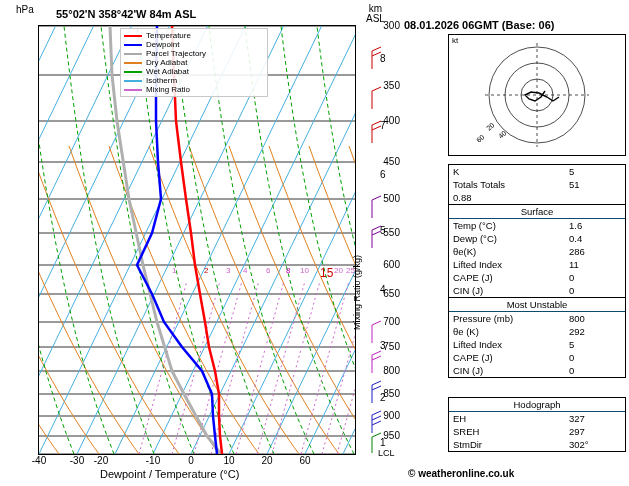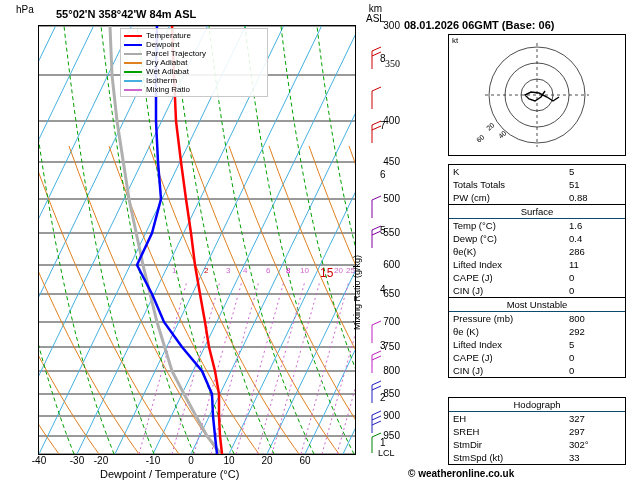--- a/index.html
+++ b/index.html
@@ -144,21 +144,21 @@
 
         <polyline fill="none" stroke="#b0b0b0" stroke-width="3" points="182,428 168,410 157,390 145,368 133,345 118,296 104,239 90,173 78,95 73,49 71,0"></polyline>
 
         <polyline fill="none" stroke="#ff0000" stroke-width="2.5" points="183,428 181,410 180,390 180,368 176,345 170,321 166,296 161,268 156,239 152,207 147,173 142,136 137,95 135,49 133,0"></polyline>
 
         <polyline fill="none" stroke="#0000ff" stroke-width="2.5" points="178,428 176,410 174,390 173,368 163,345 143,321 125,296 113,268 98,239 113,207 122,173 119,136 117,95 117,49 118,0"></polyline>
       </svg>
     </div>
 
     <div class="ylab" style="top:20px;">300</div>
-    <div class="ylab" style="top:58px;font-family:Liberation Serif, serif;">350</div>
+    <div class="ylab" style="top:80px;">350</div>
     <div class="ylab" style="top:115px;">400</div>
     <div class="ylab" style="top:156px;">450</div>
     <div class="ylab" style="top:193px;">500</div>
     <div class="ylab" style="top:227px;">550</div>
     <div class="ylab" style="top:259px;">600</div>
     <div class="ylab" style="top:288px;">650</div>
     <div class="ylab" style="top:316px;">700</div>
     <div class="ylab" style="top:341px;">750</div>
     <div class="ylab" style="top:365px;">800</div>
     <div class="ylab" style="top:388px;">850</div>
@@ -274,21 +274,20 @@
     <div class="tbl" id="t-main">
       <div class="r">
           <span class="k">K</span>
           <span class="v">5</span>
         </div>
       <div class="r">
           <span class="k">Totals Totals</span>
           <span class="v">51</span>
         </div>
       <div class="r">
-          <span class="k">PW (cm)</span>
           <span class="v">0.88</span>
         </div>
 
       <div class="hdr">Surface</div>
       <div class="r">
           <span class="k">Temp (°C)</span>
           <span class="v">1.6</span>
         </div>
       <div class="r">
           <span class="k">Dewp (°C)</span>
@@ -341,21 +340,17 @@
           <span class="v">327</span>
         </div>
       <div class="r">
           <span class="k">SREH</span>
           <span class="v">297</span>
         </div>
       <div class="r">
           <span class="k">StmDir</span>
           <span class="v">302°</span>
         </div>
-      <div class="r">
-          <span class="k">StmSpd (kt)</span>
-          <span class="v">33</span>
-        </div>
     </div>
   </div>
 
   <div id="credit">© weatheronline.co.uk</div>
 </div>
 
 </body></html>

